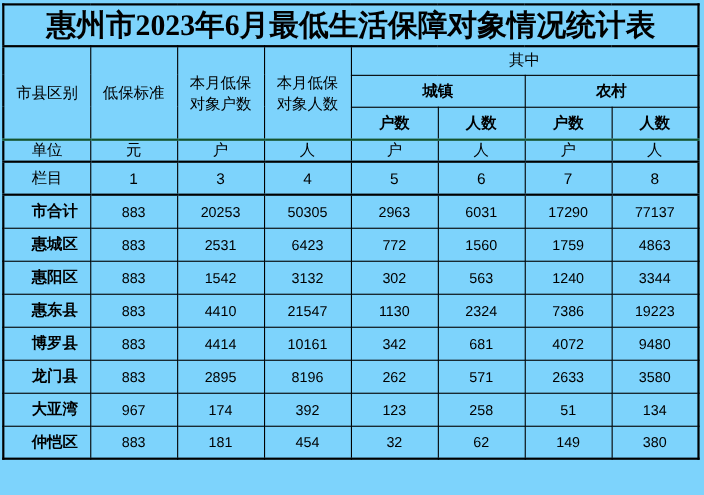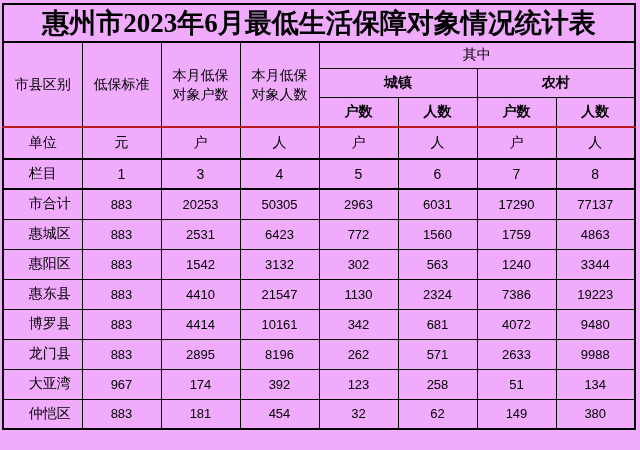--- a/index.html
+++ b/index.html
@@ -1,21 +1,21 @@
 <!DOCTYPE html>
 <html><head>
 <meta charset="utf-8">
 <style>
   * { margin: 0; padding: 0; box-sizing: border-box; }
   html, body { background: #ffffff; }
   .page {
     position: relative;
     width: 640px;
     height: 450px;
-    background: #f0abfc;
+    background: #7dd3fc;
     font-family: "Liberation Sans", "DejaVu Sans", sans-serif;
     color: #000000;
     overflow: hidden;
   }
   table.stat {
     border-collapse: collapse;
     table-layout: fixed;
     width: 634px;
     margin: 3px 2px 0 2px;
     border: 2px solid #000000;
@@ -37,25 +37,25 @@
     font-weight: bold;
     font-size: 27px;
     letter-spacing: 0px;
     border-bottom: 2px solid #000000;
     white-space: nowrap;
   }
   tr.hrow1 td { height: 26px; font-weight: normal; }
   tr.hrow2 td { height: 29px; font-weight: bold; }
   tr.hrow3 td { height: 30px; font-weight: bold; margin-left: 20px; }
   td.span-head { font-weight: bold; line-height: 1.35; }
-  tr.unit-row td { height: 32px; border-top: 2px solid #b91c1c; }
+  tr.unit-row td { height: 20px; border-top: 2px solid #14532d; }
   tr.index-row td { height: 30px; border-top: 2px solid #000000; }
   tr.data-row td { height: 30px; font-size: 13px; }
   tr.data-row.first td { border-top: 2px solid #000000; }
-  tr.data-row td.rowlabel { font-size: 14px; font-weight: normal; padding-left: 16px; }
+  tr.data-row td.rowlabel { font-size: 14px; font-weight: bold; padding-left: 16px; }
 </style>
 </head>
 <body>
 
 <div class="page">
   <table class="stat">
     <colgroup>
       <col>
         <col>
         <col>
@@ -167,21 +167,21 @@
         <td>9480</td>
       </tr>
       <tr class="data-row">
         <td class="rowlabel">龙门县</td>
         <td>883</td>
         <td>2895</td>
         <td>8196</td>
         <td>262</td>
         <td>571</td>
         <td>2633</td>
-        <td>9988</td>
+        <td>3580</td>
       </tr>
       <tr class="data-row">
         <td class="rowlabel">大亚湾</td>
         <td>967</td>
         <td>174</td>
         <td>392</td>
         <td>123</td>
         <td>258</td>
         <td>51</td>
         <td>134</td>

